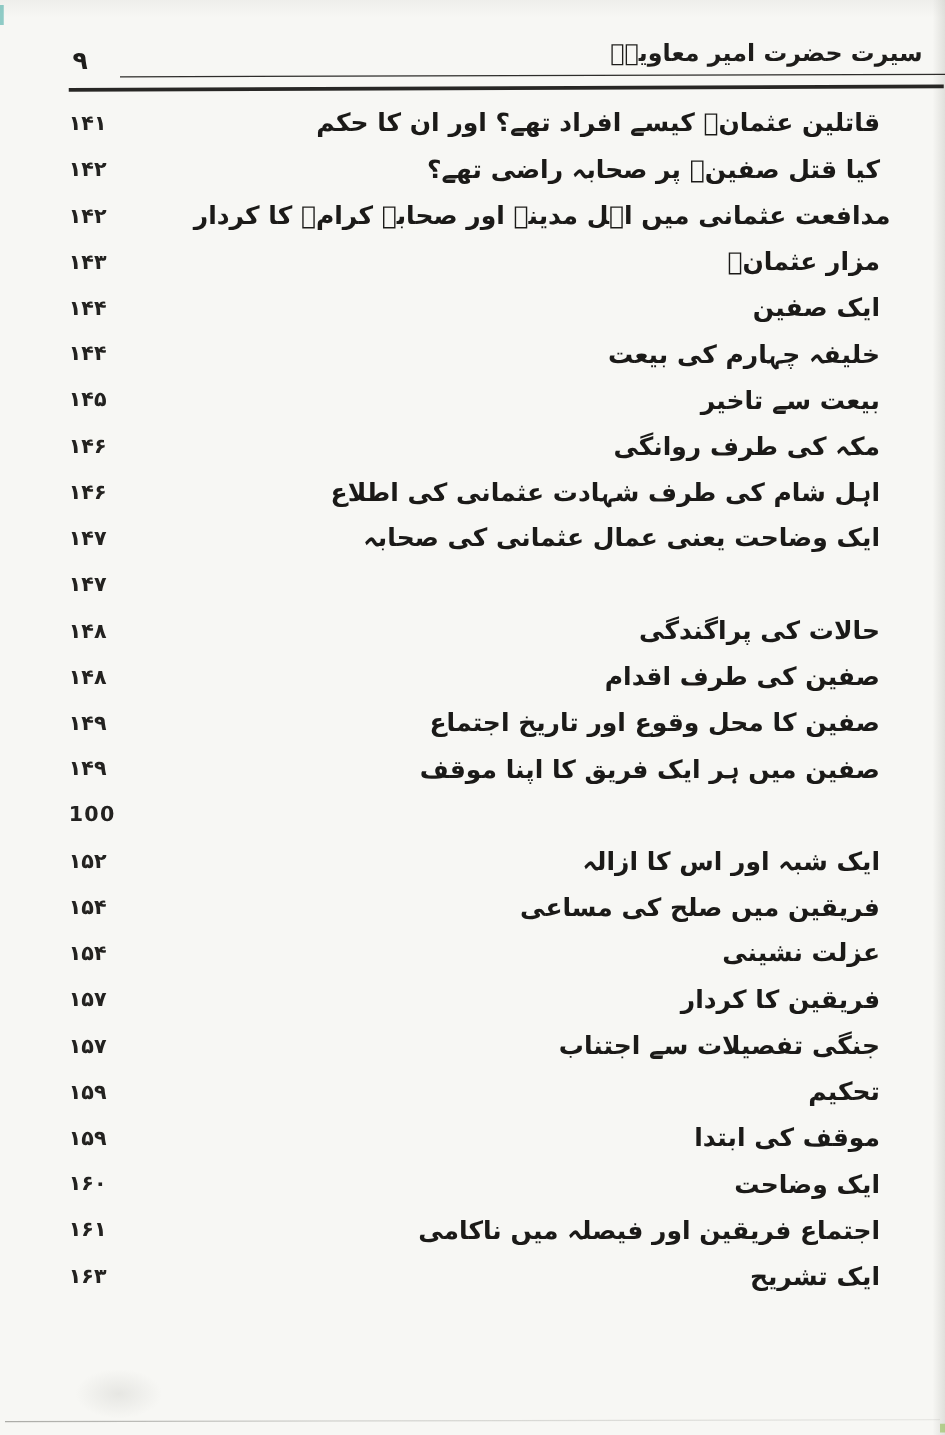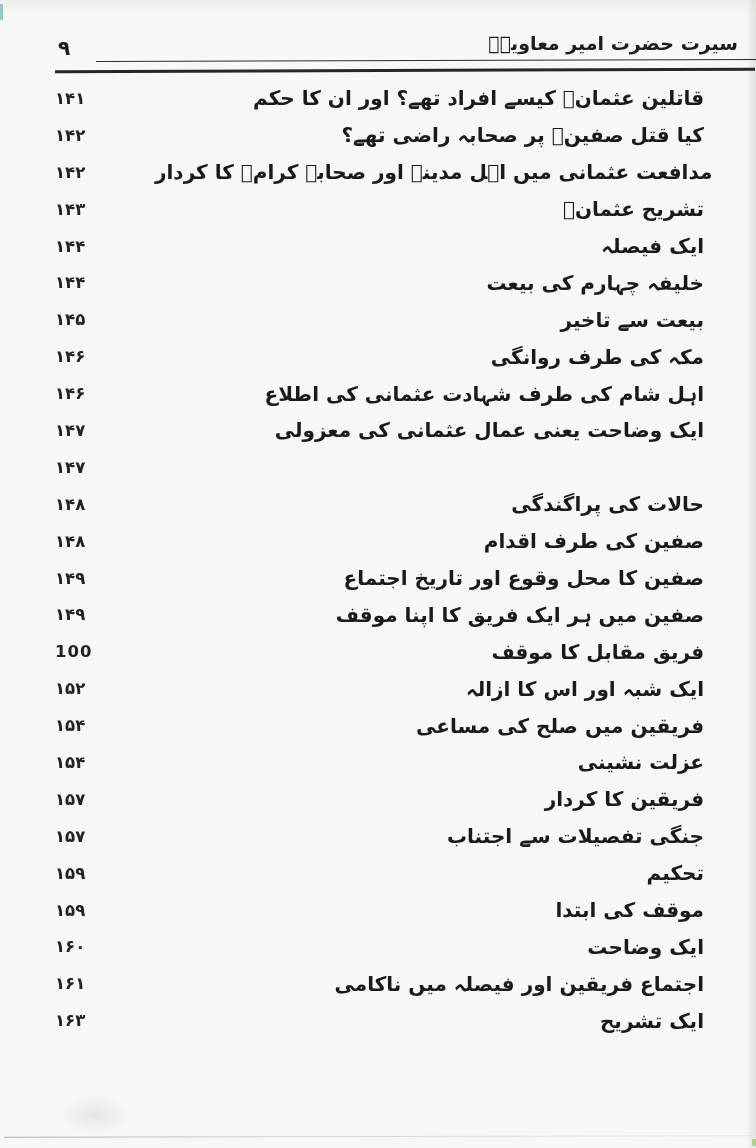--- a/index.html
+++ b/index.html
@@ -150,26 +150,26 @@
       <span class="title" dir="rtl">کیا قتل صفینؓ پر صحابہ راضی تھے؟</span>
     </div>
 
     <div class="row">
       <span class="num">۱۴۲</span>
       <span class="title" dir="rtl">مدافعت عثمانی میں اہل مدینہ اور صحابہ کرامؓ کا کردار</span>
     </div>
 
     <div class="row">
       <span class="num">۱۴۳</span>
-      <span class="title" dir="rtl">تشریح عثمانؓ</span>
+      <span class="title" dir="rtl">مزار عثمانؓ</span>
     </div>
 
     <div class="row">
       <span class="num">۱۴۴</span>
-      <span class="title" dir="rtl">ایک فیصلہ</span>
+      <span class="title" dir="rtl">ایک صفین</span>
     </div>
 
     <div class="row">
       <span class="num">۱۴۴</span>
       <span class="title" dir="rtl">خلیفہ چہارم کی بیعت</span>
     </div>
 
     <div class="row">
       <span class="num">۱۴۵</span>
       <span class="title" dir="rtl">بیعت سے تاخیر</span>
@@ -180,21 +180,21 @@
       <span class="title" dir="rtl">مکہ کی طرف روانگی</span>
     </div>
 
     <div class="row">
       <span class="num">۱۴۶</span>
       <span class="title" dir="rtl">اہل شام کی طرف شہادت عثمانی کی اطلاع</span>
     </div>
 
     <div class="row">
       <span class="num">۱۴۷</span>
-      <span class="title" dir="rtl">ایک وضاحت یعنی عمال عثمانی کی معزولی</span>
+      <span class="title" dir="rtl">ایک وضاحت یعنی عمال عثمانی کی صحابہ</span>
     </div>
 
     <div class="row">
       <span class="num">۱۴۷</span>
     </div>
 
     <div class="row">
       <span class="num">۱۴۸</span>
       <span class="title" dir="rtl">حالات کی پراگندگی</span>
     </div>
@@ -209,21 +209,20 @@
       <span class="title" dir="rtl">صفین کا محل وقوع اور تاریخ اجتماع</span>
     </div>
 
     <div class="row">
       <span class="num">۱۴۹</span>
       <span class="title" dir="rtl">صفین میں ہر ایک فریق کا اپنا موقف</span>
     </div>
 
     <div class="row">
       <span class="num">100</span>
-      <span class="title" dir="rtl">فریق مقابل کا موقف</span>
     </div>
 
     <div class="row">
       <span class="num">۱۵۲</span>
       <span class="title" dir="rtl">ایک شبہ اور اس کا ازالہ</span>
     </div>
 
     <div class="row">
       <span class="num">۱۵۴</span>
       <span class="title" dir="rtl">فریقین میں صلح کی مساعی</span>

